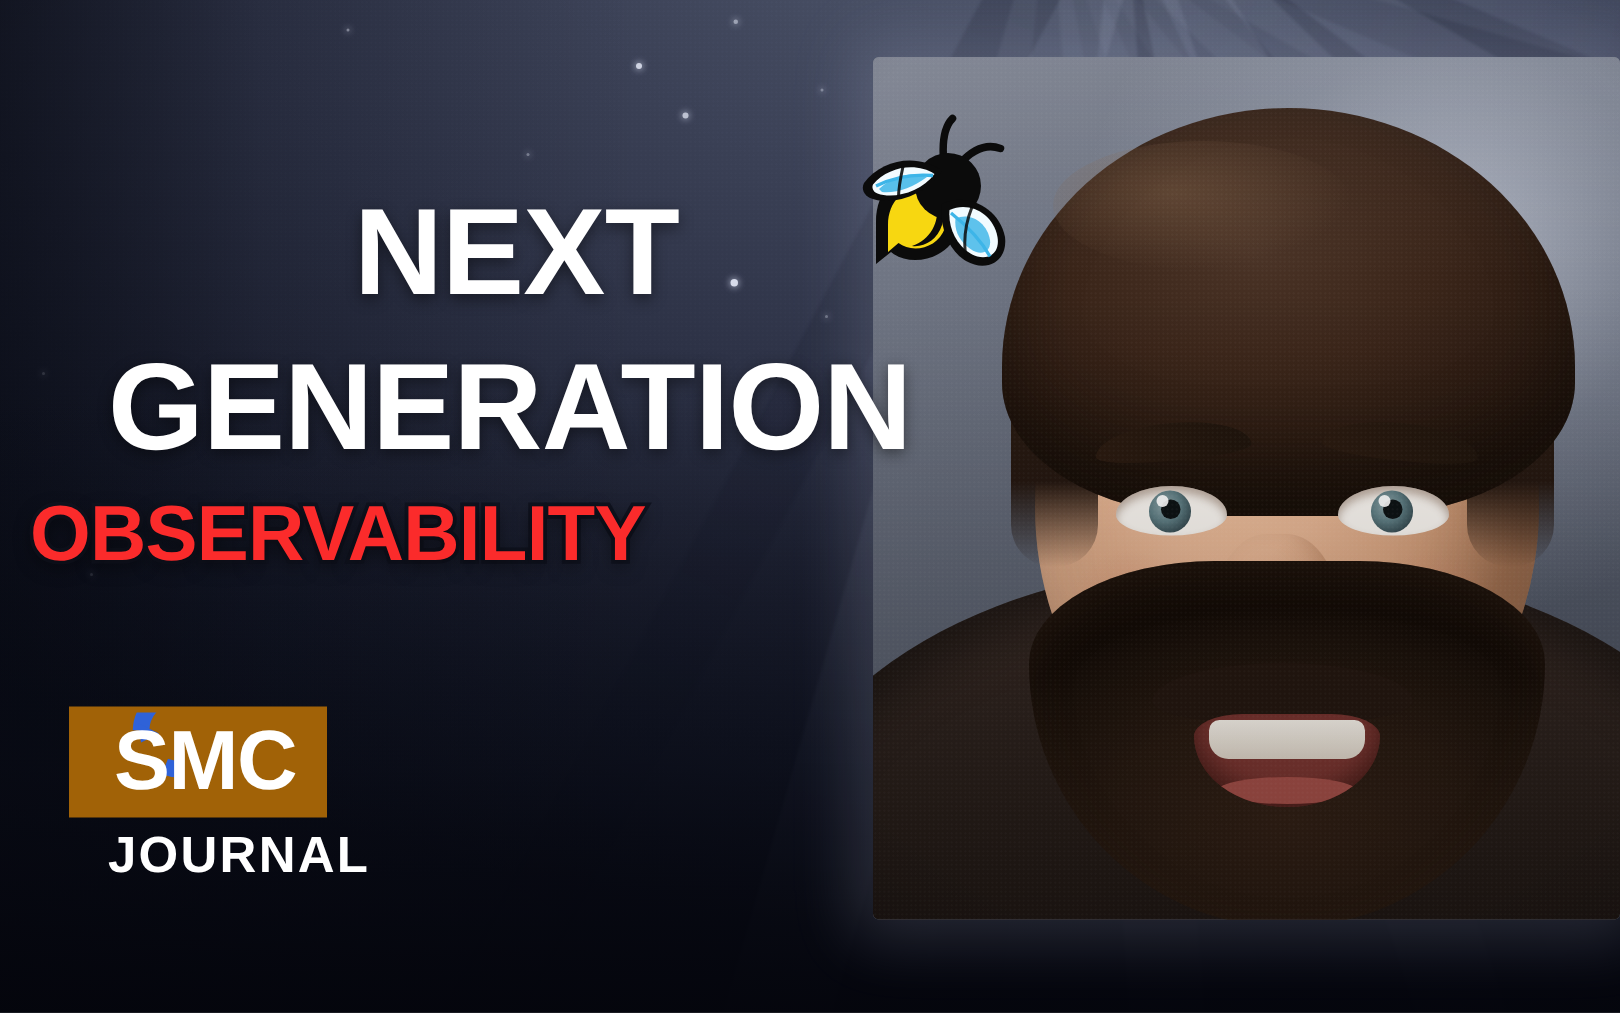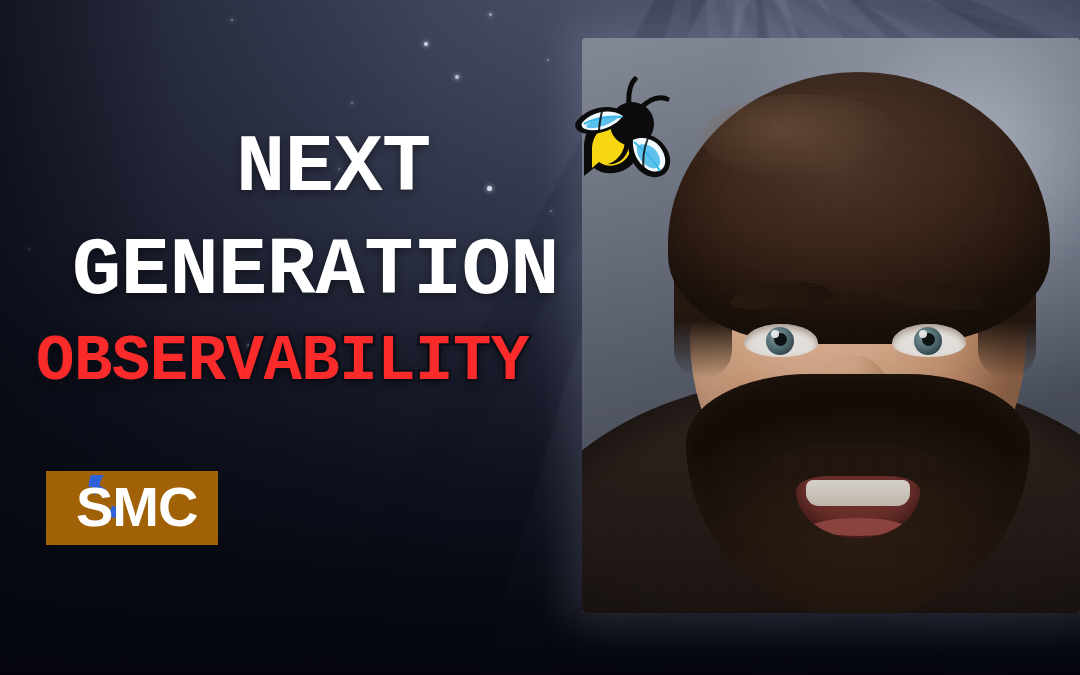--- a/index.html
+++ b/index.html
@@ -275,40 +275,39 @@
     position: absolute;
     left: 0; top: 0;
     width: 660px;
   }
   .title-line {
     position: absolute;
     white-space: nowrap;
     font-weight: 700;
     letter-spacing: -0.5px;
     line-height: 1;
-    font-family: Liberation Mono, monospace;
   }
   .line-next {
     left: 236px;
     top: 128px;
     font-size: 82px;
     color: #ffffff;
     text-shadow: 0 3px 10px rgba(0,0,0,0.45);
   }
   .line-generation {
     left: 72px;
     top: 231px;
     font-size: 82px;
     color: #ffffff;
     text-shadow: 0 3px 10px rgba(0,0,0,0.45);
   }
   .line-observability {
-    left: 36px;
+    left: 20px;
     top: 330px;
-    font-size: 64px;
+    font-size: 52px;
     color: #fb2b2b;
     -webkit-text-stroke: 5px #10131f;
     paint-order: stroke fill;
     text-shadow: 0 4px 12px rgba(0,0,0,0.55);
   }
 
   
   .bee {
     position: absolute;
     left: 566px;
@@ -478,15 +477,16 @@
   <div class="logo">
     <div class="logo-box">
       <div class="logo-arc">
         <svg viewBox="0 0 66 66" width="66" height="66" aria-hidden="true">
           <path d="M56 36 A25 25 0 1 0 40 12" fill="none" stroke="#2f62d8" stroke-width="11" stroke-linecap="butt"></path>
           <path d="M38 7 L52 14 L40 20 Z" fill="#2f62d8"></path>
         </svg>
       </div>
       <div class="logo-smc">SMC</div>
     </div>
+    <div class="logo-journal">JOURNAL</div>
   </div>
 
 </div>
 
 </body></html>

